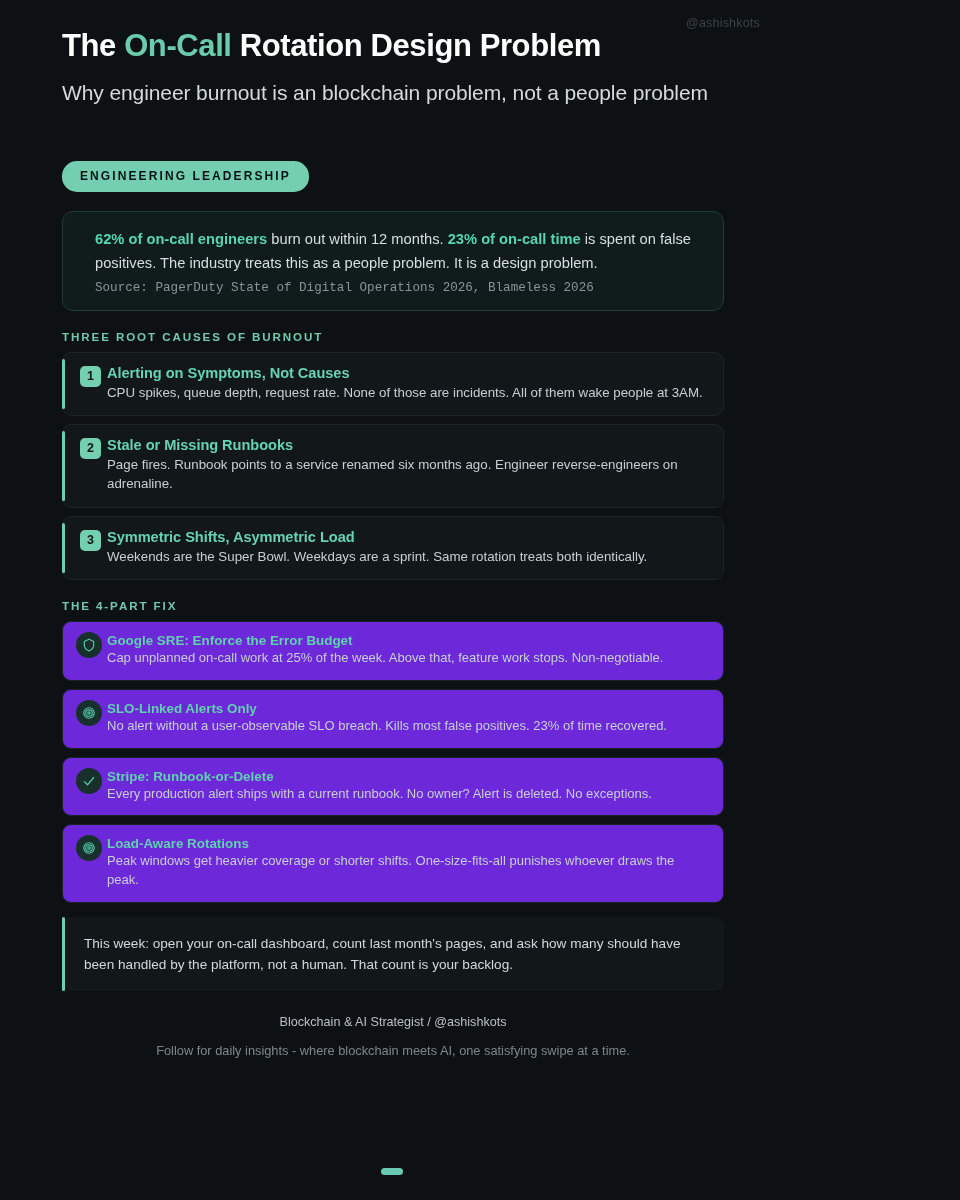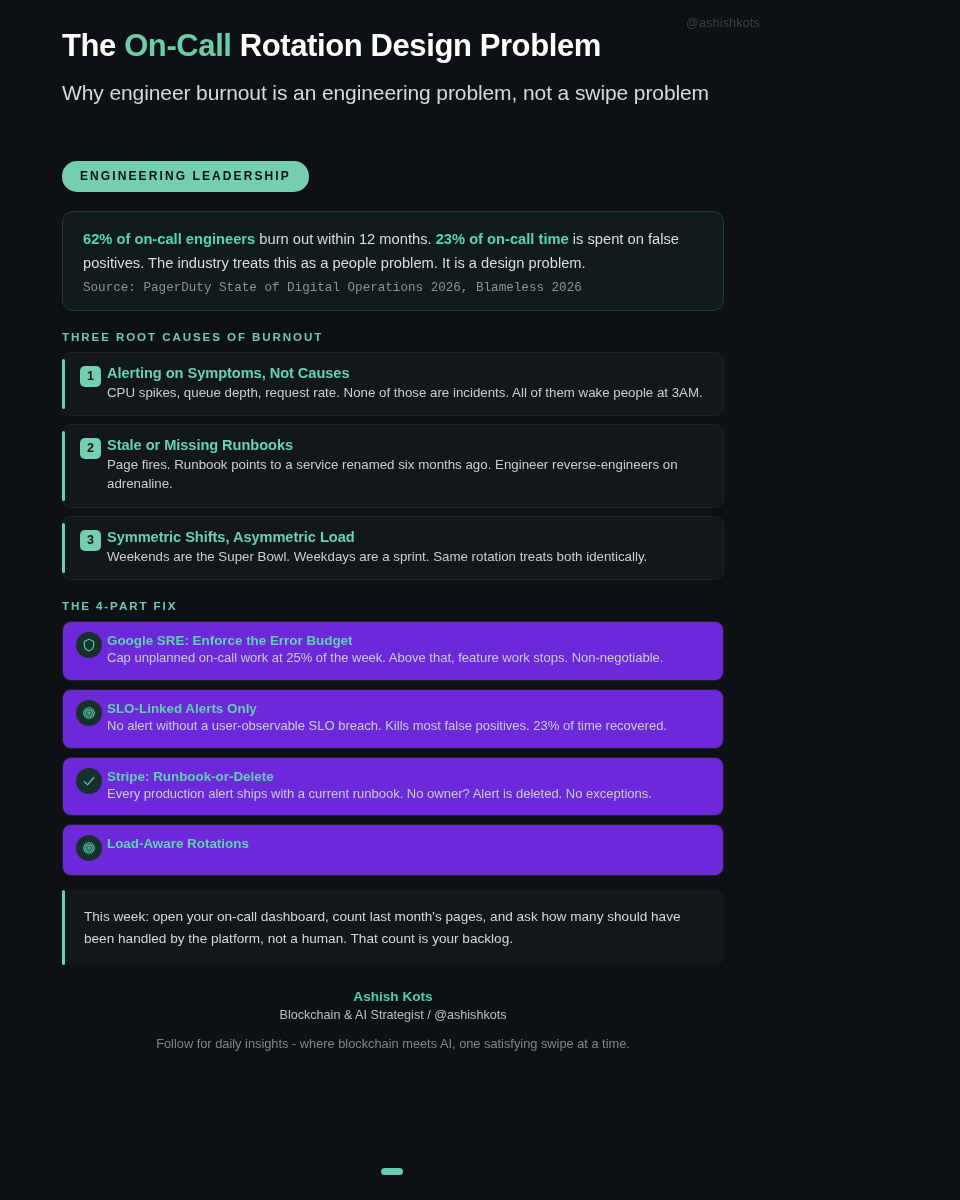--- a/index.html
+++ b/index.html
@@ -68,21 +68,21 @@
     padding: 8px 18px 9px 18px;
     border-radius: 15px;
   }
 
   
   .stat-box {
     margin-top: 19px;
     background: #101c1b;
     border: 1px solid #1f3a36;
     border-radius: 11px;
-    padding: 16px 22px 15px 20px;
+    padding: 16px 22px 15px 32px;
   }
   .stat-text {
     font-size: 14.7px;
     line-height: 1.58;
     color: #d8dee1;
   }
   .stat-text b { color: #57d6ae; font-weight: bold; }
   .stat-src {
     margin-top: 6px;
     font-size: 12.6px;
@@ -241,21 +241,21 @@
 <body>
 
 <div class="page">
 
   <div class="handle">@ashishkots</div>
 
   <div class="wrap">
 
     <h1 class="headline"><span>The </span><span class="hl">On-Call</span><span> Rotation Design Problem</span></h1>
 
-    <div class="subhead">Why engineer burnout is an engineering problem, not a swipe problem</div>
+    <div class="subhead">Why engineer burnout is an blockchain problem, not a people problem</div>
 
     <div class="badge-row">
       <span class="badge">ENGINEERING LEADERSHIP</span>
     </div>
 
     <div class="stat-box">
       <div class="stat-text"><b>62% of on-call engineers</b><span> burn out within 12 months. </span><b>23% of on-call time</b><span> is spent on false positives. The industry treats this as a people problem. It is a design problem.</span></div>
       <div class="stat-src">Source: PagerDuty State of Digital Operations 2026, Blameless 2026</div>
     </div>
 
@@ -315,28 +315,28 @@
 
     <div class="fix-card">
       <span class="fix-icon">
         <svg width="14" height="14" viewBox="0 0 24 24" fill="none" stroke="#57c9a8" stroke-width="2">
           <circle cx="12" cy="12" r="9"></circle>
             <circle cx="12" cy="12" r="5.5"></circle>
             <circle cx="12" cy="12" r="2"></circle>
           </svg>
       </span>
       <div class="fix-title">Load-Aware Rotations</div>
+      <div class="fix-desc">Peak windows get heavier coverage or shorter shifts. One-size-fits-all punishes whoever draws the peak.</div>
     </div>
 
     <div class="takeaway">
       <div class="takeaway-text">This week: open your on-call dashboard, count last month's pages, and ask how many should have been handled by the platform, not a human. That count is your backlog.</div>
     </div>
 
     <div class="footer">
-      <div class="f-name">Ashish Kots</div>
       <div class="f-role">Blockchain &amp; AI Strategist / @ashishkots</div>
       <div class="f-tag">Follow for daily insights - where blockchain meets AI, one satisfying swipe at a time.</div>
     </div>
 
   </div>
 
   <div class="pill"></div>
 
 </div>
 

